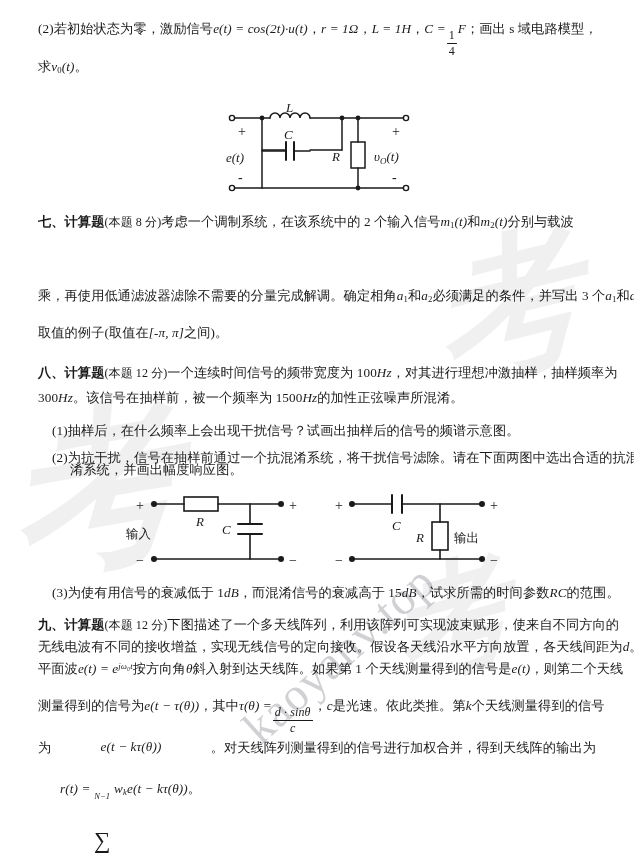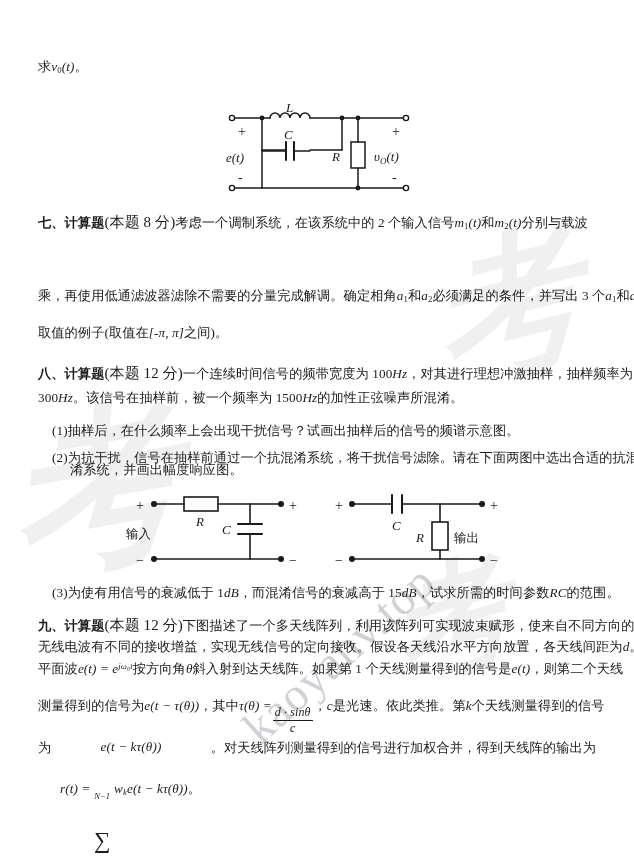--- a/index.html
+++ b/index.html
@@ -30,21 +30,21 @@
     letter-spacing:1px;
   }
 
   
   .content{position:absolute;inset:0;z-index:2;}
   .ln{
     position:absolute;white-space:nowrap;
     font-size:13.2px;letter-spacing:.1px;
   }
   .hd{font-weight:700;}
-  .sub{font-weight:400;font-size:15px;}
+  .sub{font-weight:400;font-size:12px;}
   i.m{font-style:italic;}
   .just{display:flex;justify-content:space-between;}
 
   
   .frac{display:inline-flex;flex-direction:column;vertical-align:-0.52em;
         text-align:center;line-height:1;margin:0 1px;font-size:12px;}
   .frac .num{padding:0 2px;}
   .frac .bar{border-top:1.2px solid #1a1a1a;height:0;margin:1.4px 0;}
   .frac .den{padding:0 2px;}
   sub{font-size:.66em;vertical-align:-.28em;}
@@ -74,20 +74,27 @@
 
   <div class="wm-layer">
     <div class="wm-cjk wm-a">考</div>
     <div class="wm-cjk wm-b">考</div>
     <div class="wm-cjk wm-c">考</div>
     <div class="wm-url">kaoyanv.top</div>
   </div>
 
   <div class="content">
 
+    <div class="ln" style="left:38px;top:20px;">
+      <span>(2)若初始状态为零，激励信号</span><i class="m">e(t) = cos(2t)·u(t)</i><span>，</span><i class="m">r = 1Ω</i><span>，</span><i class="m">L = 1H</i><span>，</span><i class="m">C =</i><span class="frac">
+          <span class="num">1</span>
+          <span class="bar"></span>
+          <span class="den">4</span>
+        </span><i class="m">F</i><span>；画出 s 域电路模型，</span>
+    </div>
 
     <div class="ln" style="left:38px;top:58px;text-align:center;">
       <span>求</span><i class="m">v</i><sub>0</sub><i class="m">(t)</i><span>。</span>
     </div>
 
     <div class="dia" style="left:224px;top:106px;">
       <svg width="190" height="92" viewBox="0 0 190 92">
         <g stroke="#1a1a1a" stroke-width="1.5" fill="none" stroke-linecap="round">
 
           <line x1="8" y1="12" x2="38" y2="12"></line>

